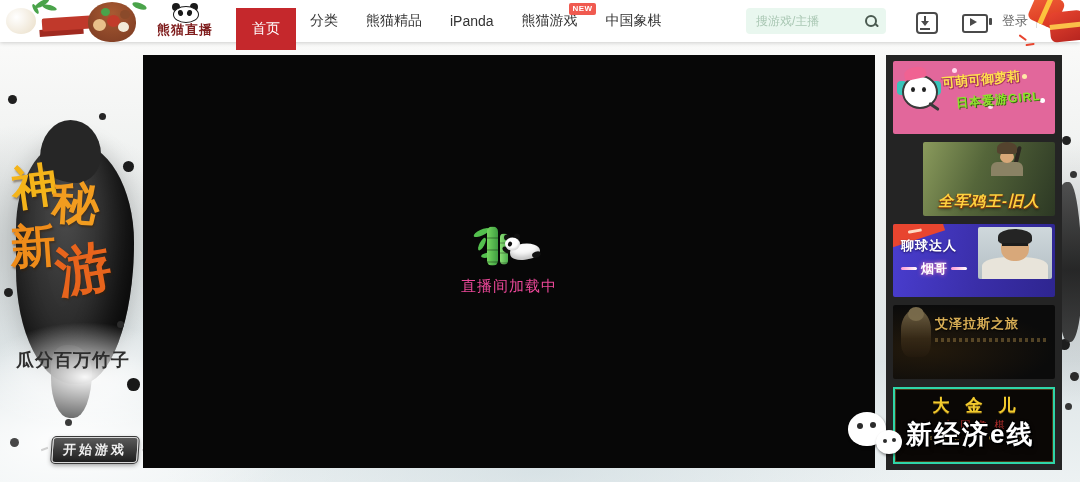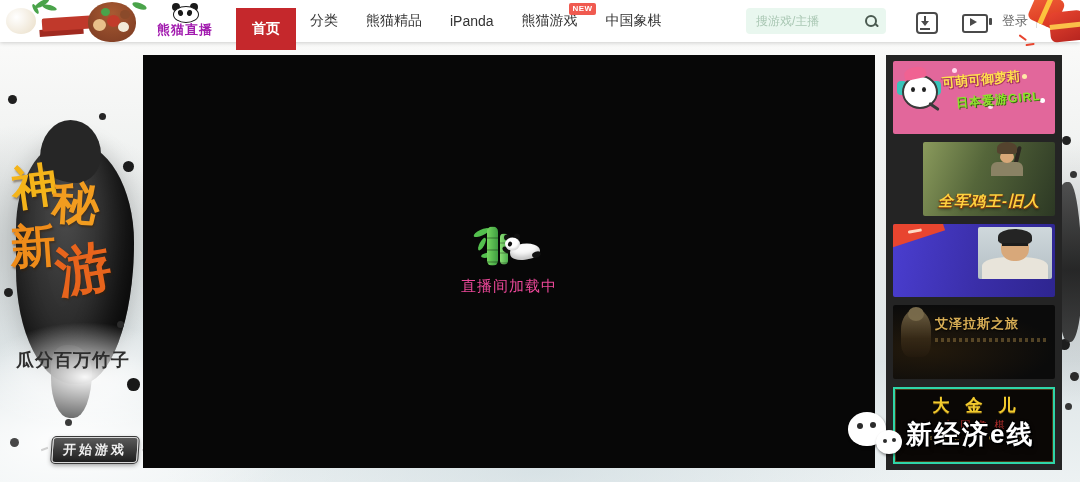--- a/index.html
+++ b/index.html
@@ -27,26 +27,26 @@
   .f5{left:32px;top:8px;width:10px;height:9px;background:#8a4a2a;}
   .garnish{position:absolute;left:132px;top:3px;width:15px;height:6px;background:#4aa34a;border-radius:50%;transform:rotate(20deg);}
 
   .logo{position:absolute;left:150px;top:2px;width:70px;text-align:center;z-index:2;cursor:pointer;}
   .pface{position:relative;width:28px;height:18px;margin:1px auto 0;}
   .pf-face{position:absolute;left:2px;top:3px;width:24px;height:15px;background:#fff;border:1.5px solid #1a1a1a;border-radius:50%;}
   .pf-ear{position:absolute;width:8px;height:8px;background:#1a1a1a;border-radius:50%;top:0;}
   .pf-ear.e1{left:1px;} .pf-ear.e2{left:19px;}
   .pf-eye{position:absolute;width:5px;height:6px;background:#1a1a1a;border-radius:50%;top:7px;}
   .pf-eye.y1{left:7px;transform:rotate(-15deg);} .pf-eye.y2{left:16px;transform:rotate(15deg);}
-  .logo-text{font-size:13px;font-weight:900;color:#a21caf;letter-spacing:1px;line-height:18px;}
+  .logo-text{font-size:13px;font-weight:900;color:#7f1d1d;letter-spacing:1px;line-height:18px;}
 
   .menu{display:flex;align-items:center;height:100%;margin-left:236px;}
   .menu-item{display:flex;align-items:center;height:100%;padding:0 14px;font-size:14px;color:#333;
     position:relative;cursor:pointer;white-space:nowrap;}
-  .menu-item.active{background:var(--brand-red,#c5282c);color:#fff;padding:0 16px;font-weight:bold;margin-top:16px;}
+  .menu-item.active{background:var(--brand-red,#c5282c);color:#fff;padding:0 16px;font-weight:normal;margin-top:16px;}
   .badge-new{position:absolute;top:3px;right:-4px;background:var(--badge-red,#f05a50);color:#fff;
     font-size:8px;font-weight:bold;line-height:10px;padding:1px 3px;border-radius:2px;letter-spacing:.5px;}
 
   .search{position:absolute;left:746px;top:8px;width:140px;height:26px;background:var(--search-bg,#e9f7ef);
     border-radius:4px;display:flex;align-items:center;padding:0 8px;box-sizing:border-box;z-index:3;}
   .search input{flex:1;min-width:0;border:0;background:transparent;outline:none;font-size:12px;color:#4a6a58;
     font-family:"Liberation Sans",sans-serif;}
   .search input::placeholder{color:#aac8b4;}
   .mag{position:relative;width:13px;height:13px;flex:0 0 13px;cursor:pointer;}
   .mag::before{content:"";position:absolute;left:0;top:0;width:8px;height:8px;border:2px solid #4a5a50;border-radius:50%;}
@@ -383,20 +383,28 @@
       </div>
 
       <div class="banner bn2">
         <span class="ribbon3"></span>
         <div class="photo">
           <span class="ph-arm"></span>
             <span class="ph-face"></span>
             <span class="ph-hair"></span>
             <span class="ph-glass"></span>
         </div>
+        <div class="bn2-t">
+          <div class="bn2-l1">聊球达人</div>
+          <div class="bn2-l2">
+            <span class="bar"></span>
+              <span>烟哥</span>
+              <span class="bar"></span>
+          </div>
+        </div>
       </div>
 
 
       <div class="banner bn4">
         <span class="wow"></span>
         <div class="bn4-t">
           <div class="bn4-l2">艾泽拉斯之旅</div>
           <div class="bn4-sub"></div>
         </div>
       </div>

